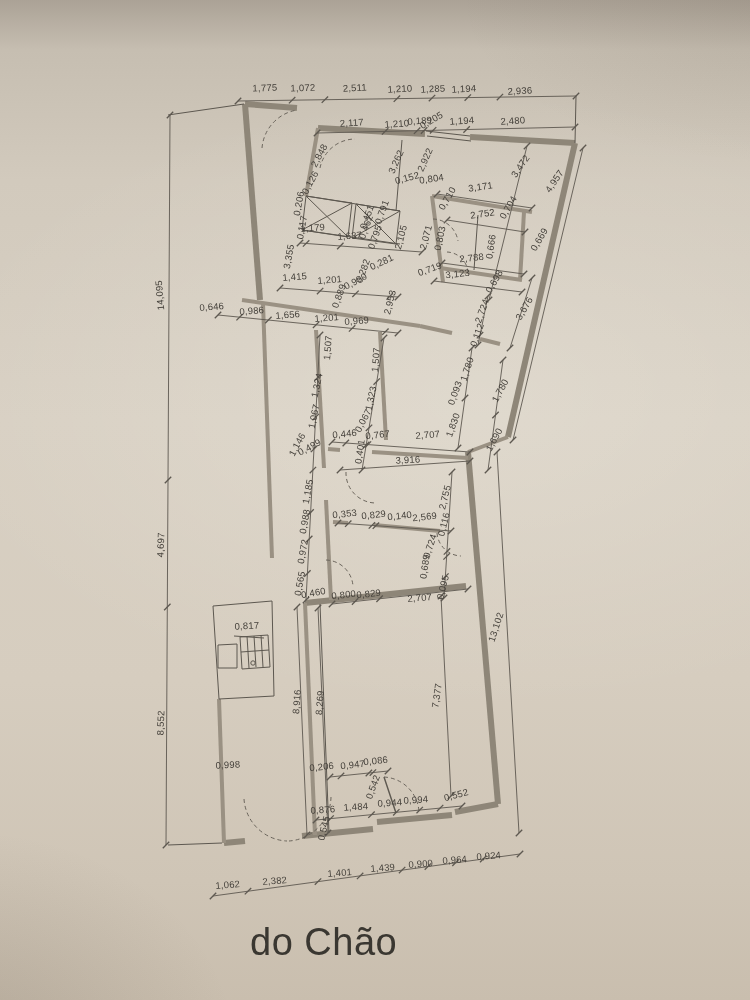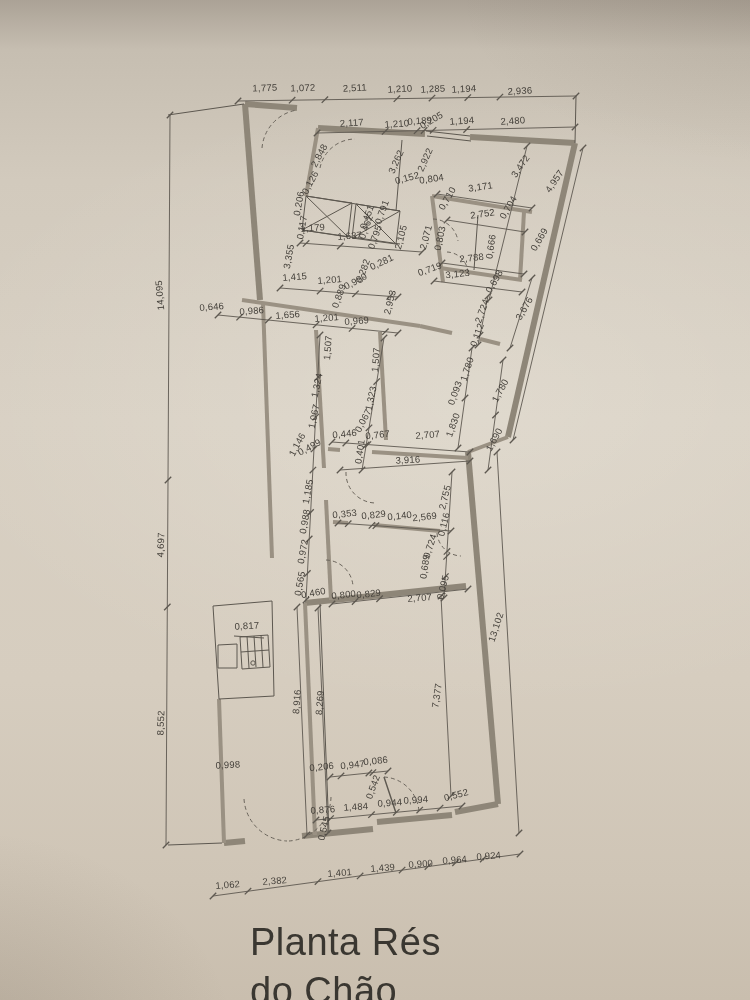--- a/index.html
+++ b/index.html
@@ -373,16 +373,15 @@
         <text x="275" y="884" class="dimtext" text-anchor="middle" transform="rotate(-5 275 884)">2,382</text>
         <text x="340" y="876" class="dimtext" text-anchor="middle" transform="rotate(-5 340 876)">1,401</text>
         <text x="383" y="871" class="dimtext" text-anchor="middle" transform="rotate(-5 383 871)">1,439</text>
         <text x="421" y="867" class="dimtext" text-anchor="middle" transform="rotate(-5 421 867)">0,900</text>
         <text x="455" y="863" class="dimtext" text-anchor="middle" transform="rotate(-5 455 863)">0,964</text>
         <text x="489" y="859" class="dimtext" text-anchor="middle" transform="rotate(-5 489 859)">0,924</text>
       </g>
   </svg>
 
   <div id="title">
-    <div>Planta Rés</div>
     <div>do Chão</div>
   </div>
 </div>
 
 </body></html>

